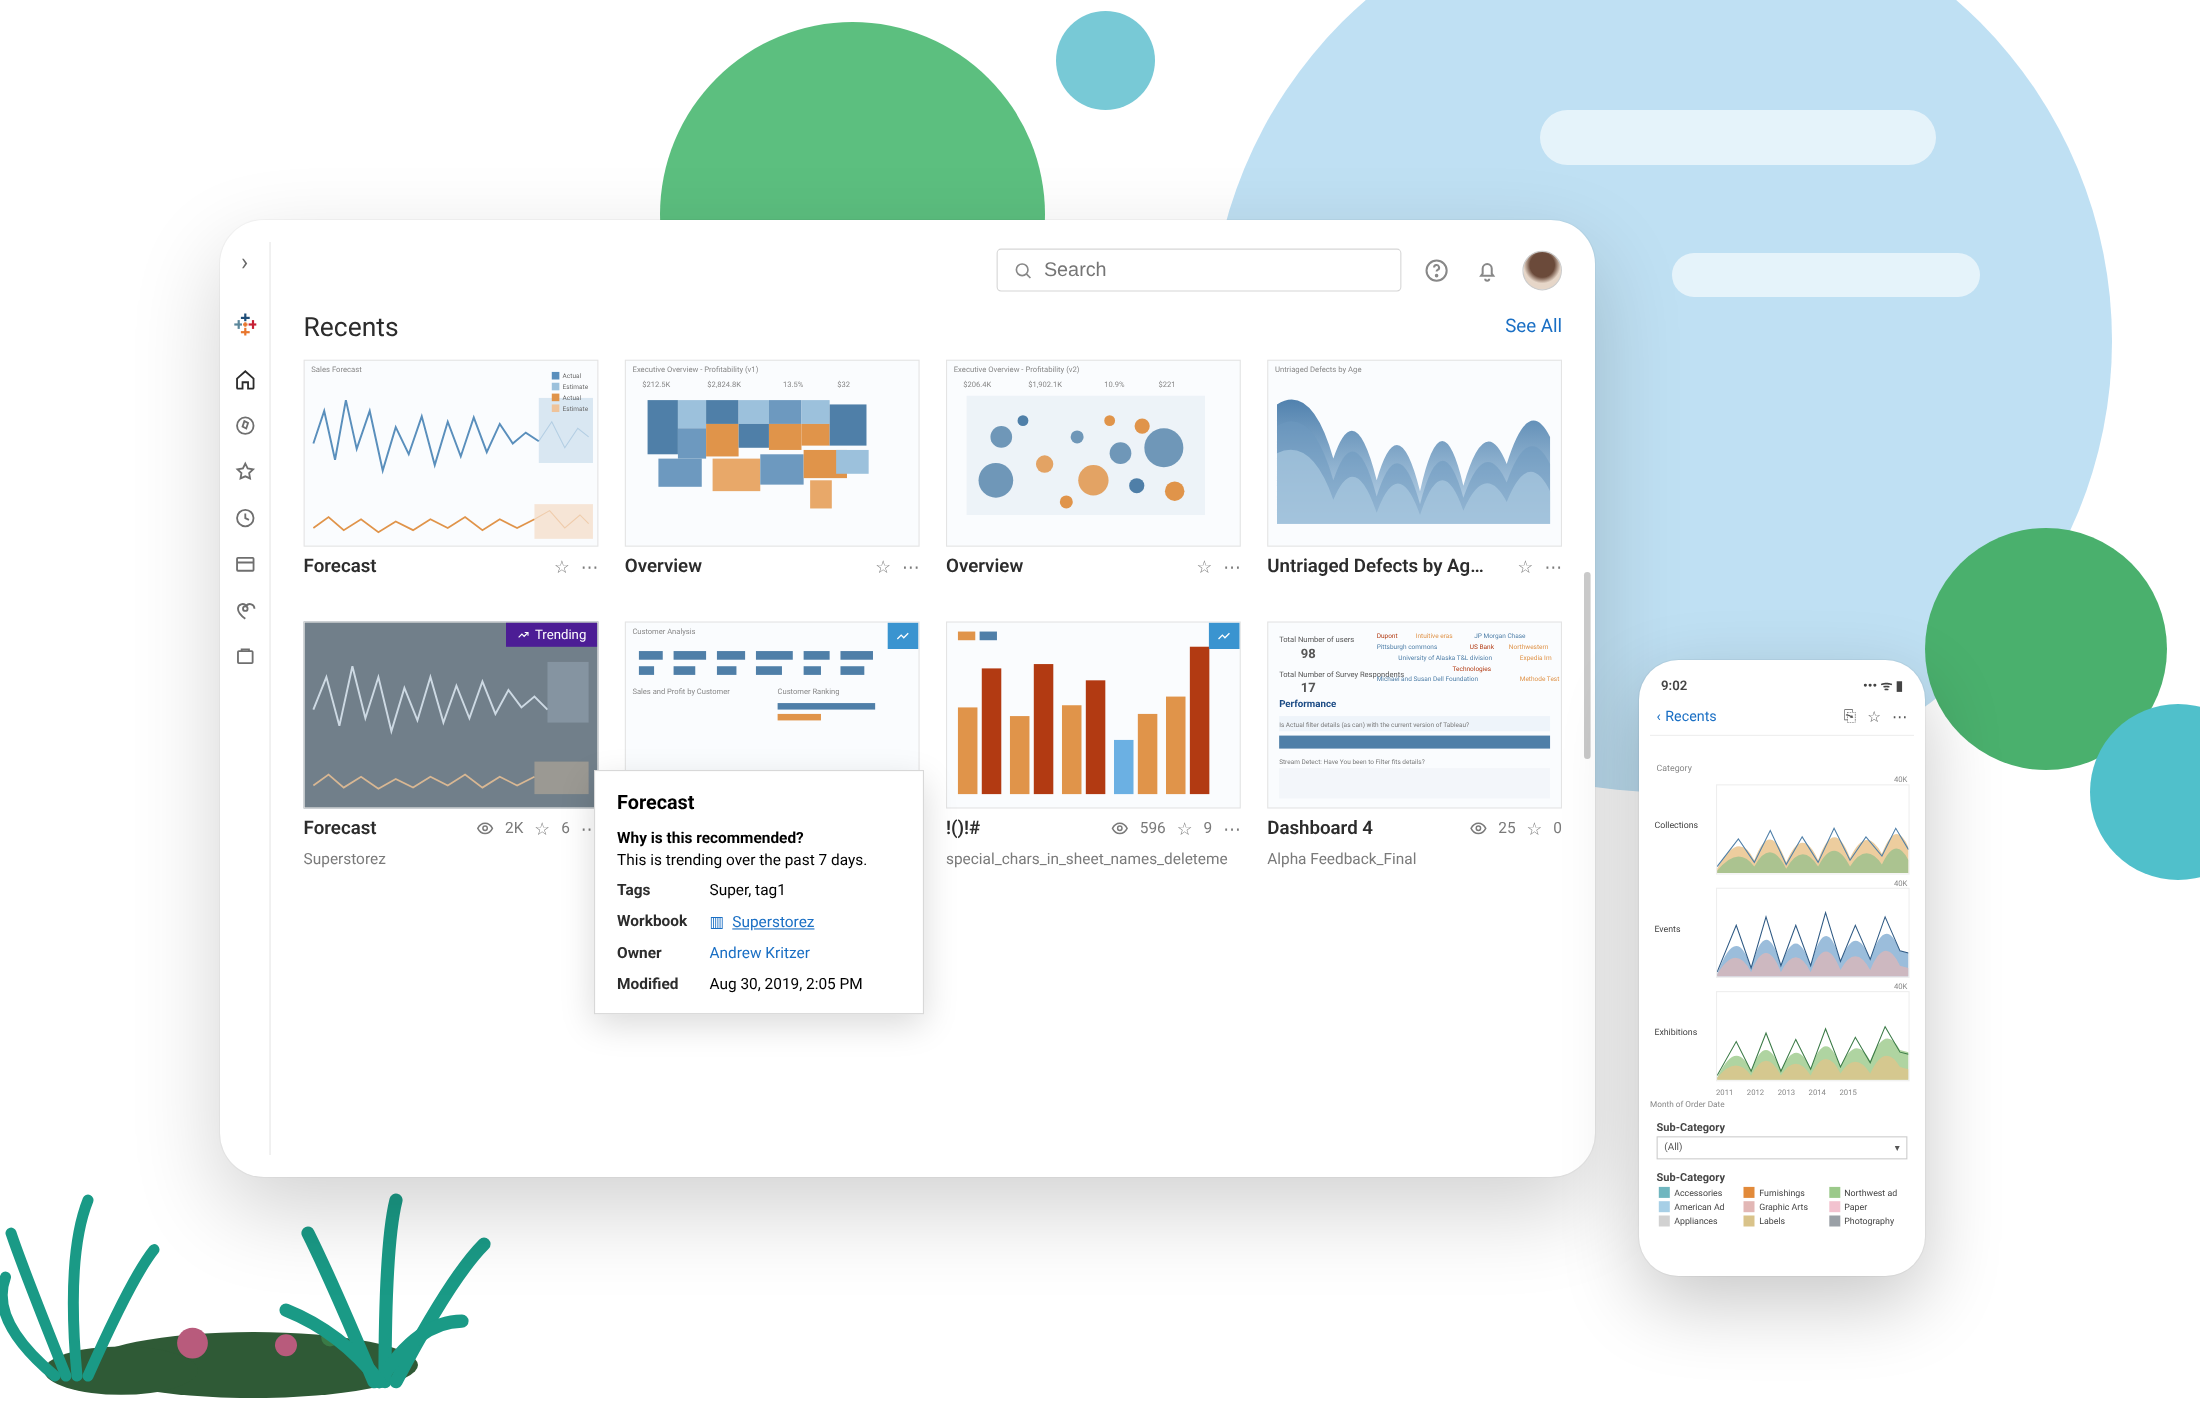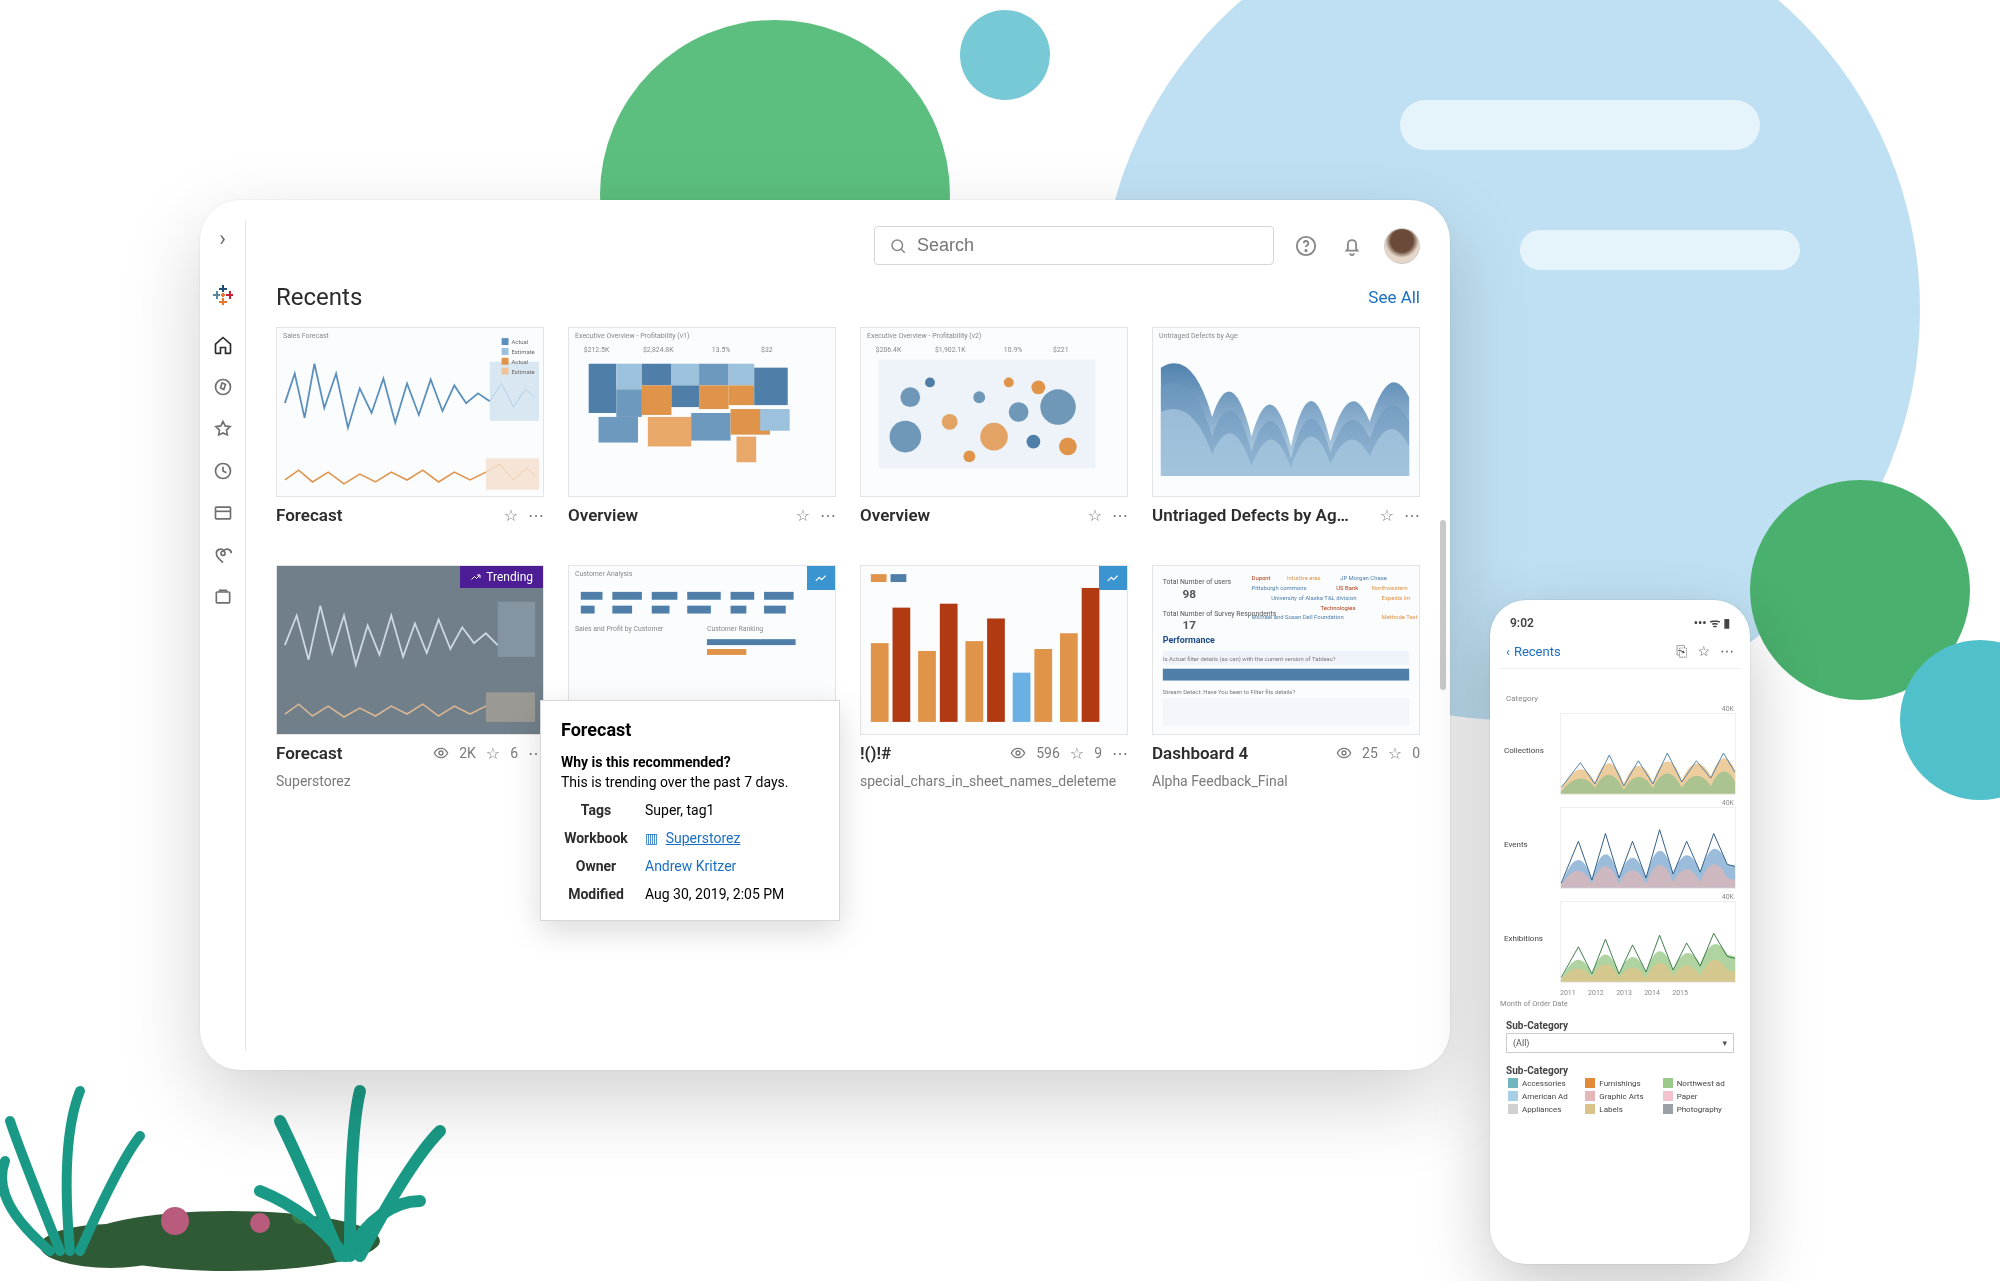--- a/index.html
+++ b/index.html
@@ -111,21 +111,21 @@
     gap: 18px;
     margin-bottom: 18px;
   }
   .search {
     display: flex;
     align-items: center;
     gap: 10px;
     border: 1px solid #d6d6d6;
     border-radius: 4px;
     padding: 8px 14px;
-    width: 400px;
+    width: 368px;
     color: #888;
     font-size: 18px;
   }
   .search input {
     border: none; outline: none; flex: 1; font-size: 18px; color: #333;
     background: transparent;
   }
   .icon-btn {
     width: 28px; height: 28px;
     display: flex; align-items: center; justify-content: center;
@@ -180,21 +180,21 @@
     width: 300px;
     background: #ffffff;
     border: 1px solid #d8d8d8;
     box-shadow: 0 10px 30px rgba(0,0,0,.15);
     padding: 18px 20px;
     font-size: 14px;
     z-index: 50;
   }
   .popover h4 { font-size: 18px; font-weight: 700; margin-bottom: 14px; }
   .popover .q { font-weight: 700; margin-bottom: 4px;}
-  .popover .row { display:flex; gap:14px; margin-top:12px;text-align:center; }
+  .popover .row { display:flex; gap:14px; margin-top:12px; }
   .popover .label { font-weight:700; color:#2c2c2c; width:70px;}
   .popover .link { color:#1a6fc4; text-decoration: underline; }
   .popover .wbicon { color:#1a6fc4; margin-right:4px;}
 
   .trending-badge {
     position:absolute; top:0; right:0;
     background:#4c1d95; color:#fff;
     font-size:12px; padding:4px 10px;
     display:flex; align-items:center; gap:4px;
   }
@@ -203,21 +203,21 @@
     width:28px; height:24px;
     background:#3a94d0;
     display:flex; align-items:center; justify-content:center;
     color:#fff;
   }
 
   
   .phone {
     position: absolute;
     top: 600px; right: 250px;
-    width: 260px; height: 664px;
+    width: 260px; height: 560px;
     background: #ffffff;
     border-radius: 36px;
     box-shadow: 0 25px 70px rgba(0,0,0,0.22), 0 0 0 1px rgba(0,0,0,0.04);
     padding: 12px 10px;
     overflow: hidden;
     font-size: 10px;
     color: #444;
   }
   .phone .statusbar {
     display:flex; justify-content:space-between; align-items:center;

